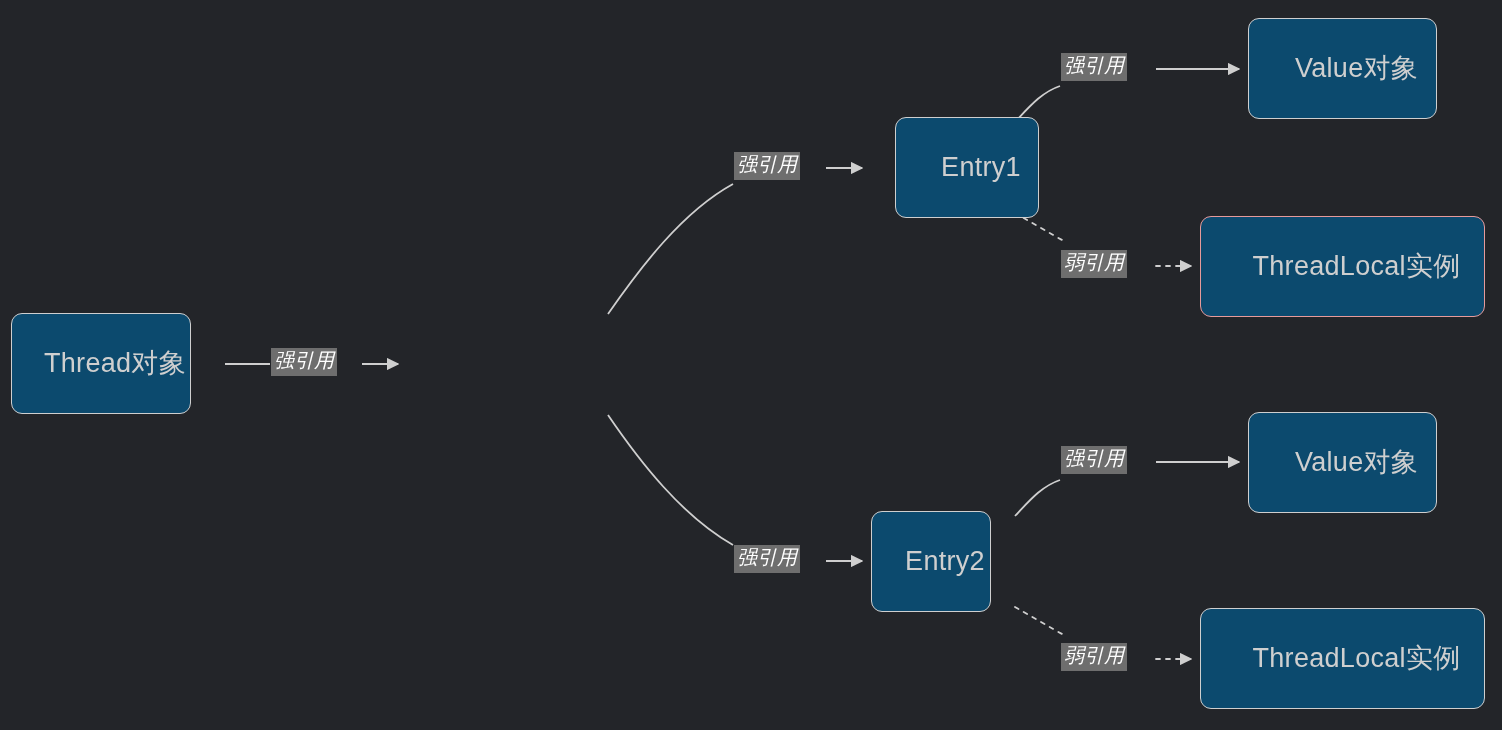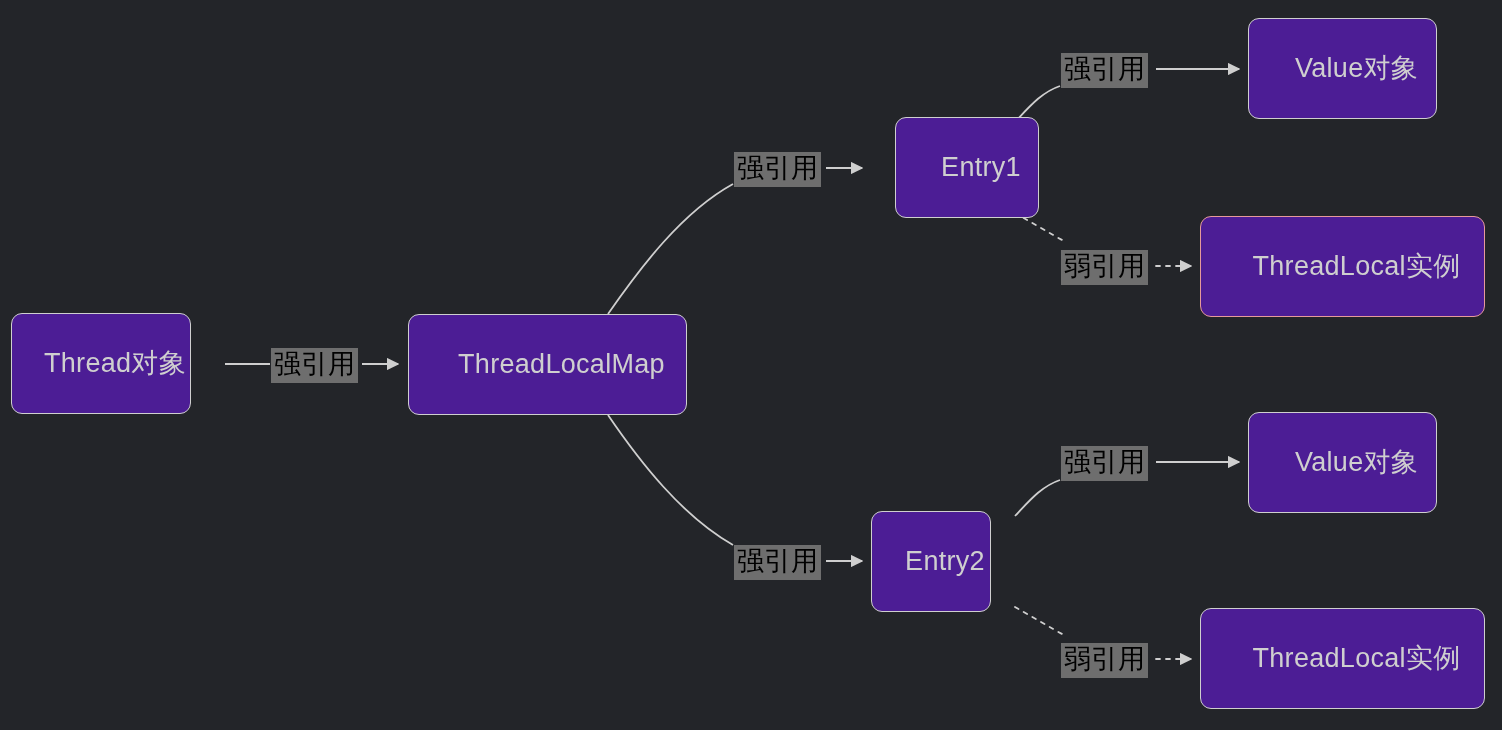--- a/index.html
+++ b/index.html
@@ -20,21 +20,21 @@
     position: absolute;
     left: 0;
     top: 0;
     width: 1502px;
     height: 730px;
     pointer-events: none;
   }
   .node {
     position: absolute;
     box-sizing: border-box;
-    background: #4c1d95;
+    background: #0c4a6e;
     border: 1.6px solid #cfcfcf;
     border-radius: 11px;
     display: flex;
     align-items: center;
     justify-content: center;
     color: #cfcfcf;
     font-size: 27px;
     letter-spacing: 0.3px;
     white-space: nowrap;
     padding-left: 28px;
@@ -43,26 +43,27 @@
     border-color: #e79a9a;
   }
   .node-label {
     color: #cfcfcf;
     font-size: 27px;
     line-height: 1;
   }
   .edge-label {
     position: absolute;
     background: #6e6e6e;
-    color: #000000;
-    font-size: 27px;
+    color: #ffffff;
+    font-size: 20px;
     line-height: 1.08;
     padding: 2px 3px 4px 3px;
     white-space: nowrap;
     box-sizing: border-box;
+    font-style: italic;
   }
 </style>
 </head>
 <body>
 
 <div id="canvas">
 
   <svg id="edges" viewBox="0 0 1502 730" width="1502" height="730" xmlns="http://www.w3.org/2000/svg">
     <defs>
       <marker id="arrow" viewBox="0 0 10 10" refX="9" refY="5" markerWidth="7" markerHeight="7" orient="auto-start-reverse">
@@ -103,23 +104,20 @@
     <g>
       <path d="M 1015 607 L 1062 634" stroke="#cfcfcf" stroke-width="1.8" fill="none" stroke-dasharray="4 6" stroke-linecap="round"></path>
       <path d="M 1156 659 L 1191 659" stroke="#cfcfcf" stroke-width="1.8" fill="none" stroke-dasharray="4 6" stroke-linecap="round" marker-end="url(#arrow)"></path>
     </g>
   </svg>
 
   <div class="node" style="left:11px; top:313px; width:180px; height:101px;">
     <span class="node-label">Thread对象</span>
   </div>
 
-  <div class="node" style="left:408px; top:314px; width:279px; height:101px;">
-    <span class="node-label">ThreadLocalMap</span>
-  </div>
 
   <div class="node" style="left:871px; top:117px; width:144px; height:101px;margin-left:24px;">
     <span class="node-label">Entry1</span>
   </div>
 
   <div class="node" style="left:871px; top:511px; width:120px; height:101px;">
     <span class="node-label">Entry2</span>
   </div>
 
   <div class="node" style="left:1248px; top:18px; width:189px; height:101px;">

